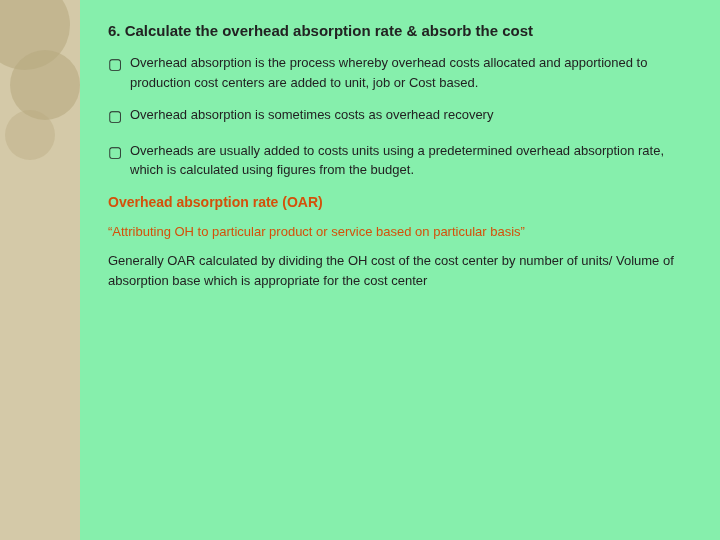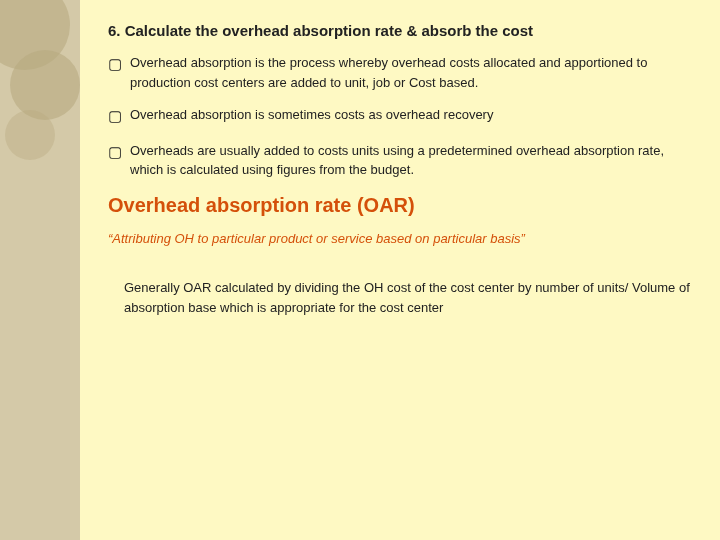--- a/index.html
+++ b/index.html
@@ -47,21 +47,21 @@
       width: 50px;
       height: 50px;
       top: 110px;
       left: 5px;
       opacity: 0.4;
     }
 
     .content {
       flex: 1;
       padding: 22px 28px 18px 28px;
-      background: #fef9c3;
+      background: #86efac;
       overflow: hidden;
     }
 
     .section-title {
       font-size: 15px;
       font-weight: bold;
       color: #222;
       margin-bottom: 14px;
       font-family: Arial, sans-serif;
     }
@@ -81,40 +81,38 @@
       margin-right: 4px;
       margin-top: 0px;
       color: #222;
     }
 
     .bullet-text {
       flex: 1;
     }
 
     .oar-title {
-      font-size: 20px;
+      font-size: 14px;
       font-weight: bold;
       color: #d4500a;
       margin-top: 14px;
       margin-bottom: 12px;
     }
 
     .oar-quote {
       font-size: 13px;
       color: #d4500a;
-      margin-bottom: 30px;
+      margin-bottom: 10px;
       line-height: 1.5;
-      font-style: italic;
     }
 
     .oar-description {
       font-size: 13px;
       color: #222;
       line-height: 1.55;
-      margin-left: 16px;
     }
   </style>
 </head>
 <body>
 
 <div class="left-decoration">
   <div class="leaf-circle leaf1"></div>
   <div class="leaf-circle leaf2"></div>
   <div class="leaf-circle leaf3"></div>
 </div>

